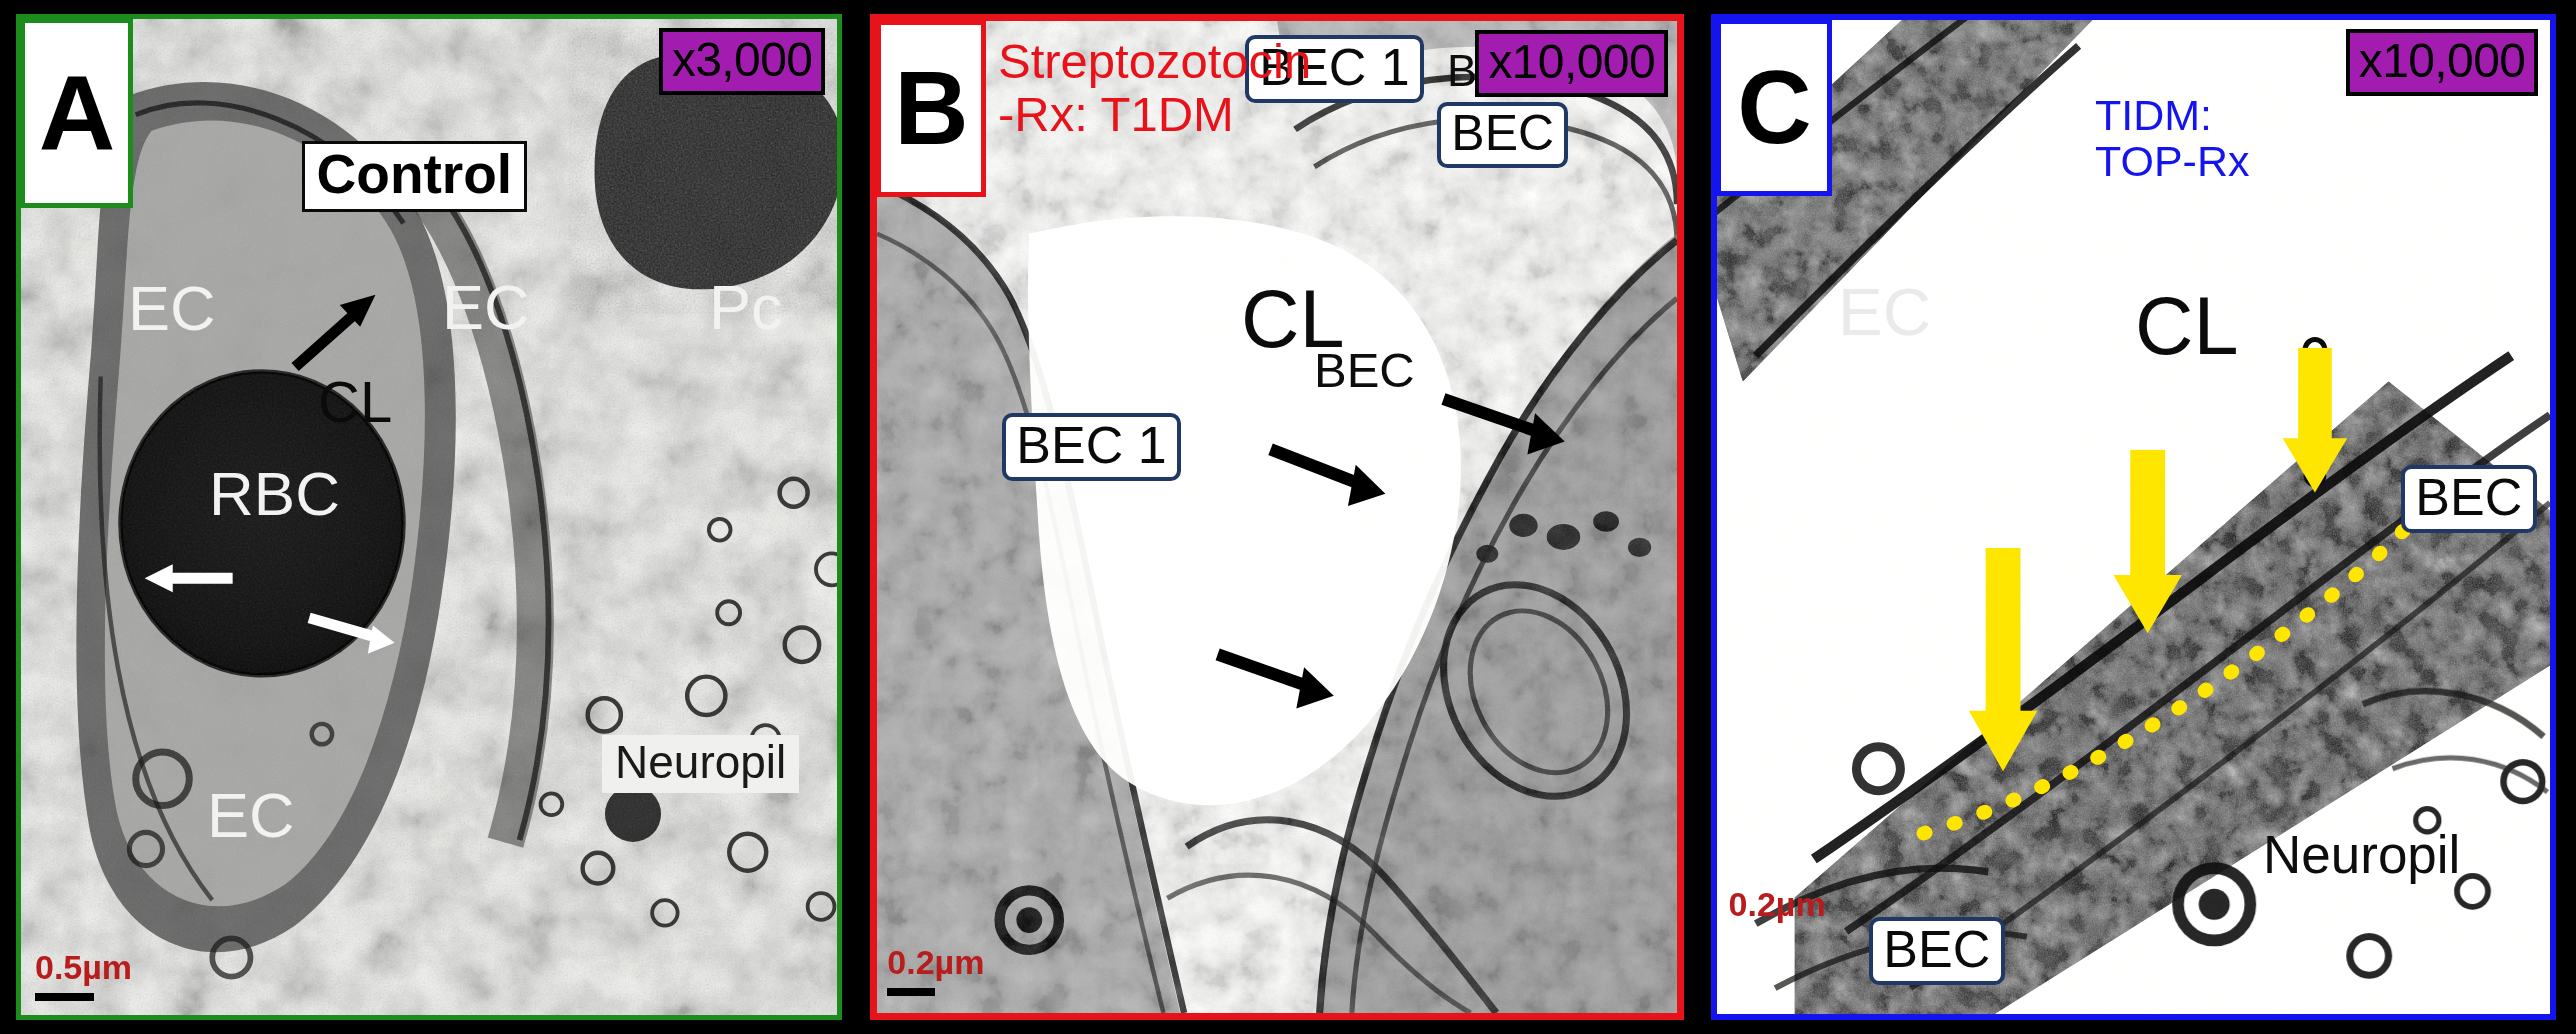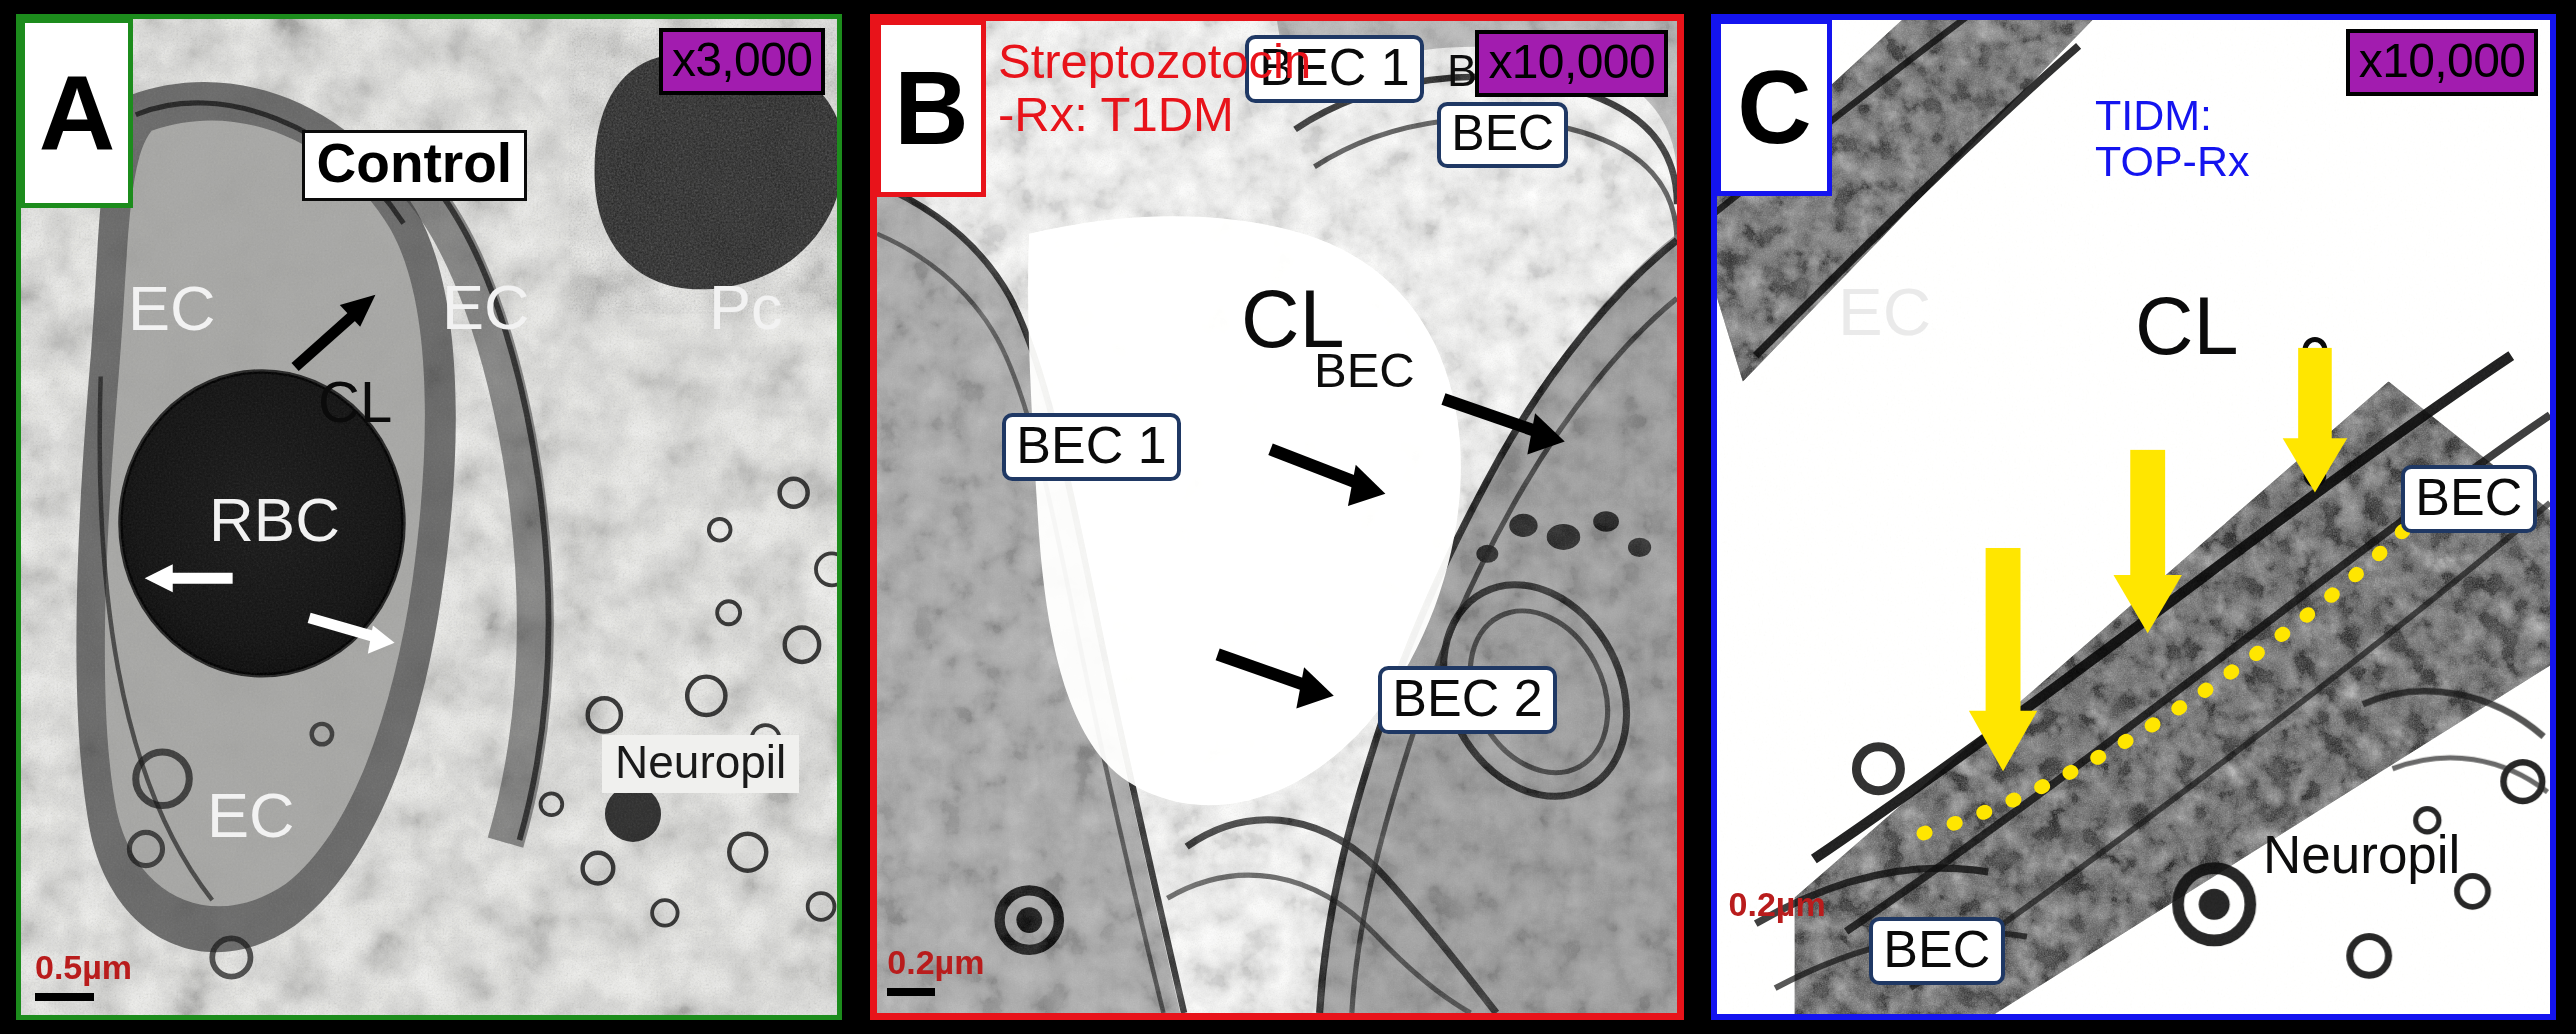--- a/index.html
+++ b/index.html
@@ -277,33 +277,33 @@
             <line x1="332" y1="876" x2="222" y2="876" stroke="#fff" stroke-width="17"></line>
             <polygon points="194,876 238,854 238,898" fill="#fff"></polygon>
           </g>
           <g>
             <line x1="452" y1="938" x2="556" y2="968" stroke="#fff" stroke-width="17"></line>
             <polygon points="586,977 544,994 552,950" fill="#fff"></polygon>
           </g>
         </svg>
       </div>
 
-      <div class="lbl lbl-boxed-black" style="left:281px; top:111px; font-size:55px;">Control</div>
+      <div class="lbl lbl-boxed-black" style="left:281px; top:122px; font-size:55px;">Control</div>
 
       <div class="lbl lbl-light" style="left:107px; top:258px; font-size:63px;">EC</div>
 
       <div class="lbl lbl-light" style="left:421px; top:257px; font-size:63px;">EC</div>
 
       <div class="lbl lbl-light" style="left:186px; top:765px; font-size:63px;">EC</div>
 
       <div class="lbl lbl-light" style="left:688px; top:257px; font-size:63px;">Pc</div>
 
       <div class="lbl lbl-plain" style="left:297px; top:354px; font-size:58px; color:#0b0b0b;">CL</div>
 
-      <div class="lbl lbl-light" style="left:188px; top:470px; font-size:62px;">RBC</div>
+      <div class="lbl lbl-light" style="left:188px; top:444px; font-size:62px;">RBC</div>
 
       <div class="lbl lbl-plate" style="left:581px; top:716px; font-size:46px;">Neuropil</div>
 
       <div class="scalebar" id="scale-a">
         <div class="sb-text">0.5µm</div>
         <div class="sb-rule"></div>
       </div>
 
       <div class="letter-badge" id="letter-a">A</div>
       <div class="mag-badge" id="mag-a">x3,000</div>
@@ -406,21 +406,20 @@
       <div class="lbl lbl-plain" style="left:570px; top:27px; font-size:45px;">BEC</div>
 
       <div class="lbl lbl-boxed-navy" style="left:560px; top:81px; font-size:50px;">BEC</div>
 
       <div class="lbl lbl-plain" style="left:364px; top:258px; font-size:81px; color:#0b0b0b;">CL</div>
 
       <div class="lbl lbl-plain" style="left:437px; top:325px; font-size:49px;">BEC</div>
 
       <div class="lbl lbl-boxed-navy" style="left:125px; top:392px; font-size:52px;">BEC 1</div>
 
-      <div class="lbl lbl-boxed-navy" style="left:501px; top:645px; font-size:52px;">BEC 2</div>
 
       <div class="scalebar" id="scale-b">
         <div class="sb-text">0.2µm</div>
         <div class="sb-rule"></div>
       </div>
 
       <div class="letter-badge" id="letter-b">B</div>
       <div class="treatment" id="treat-b">Streptozotocin
 -Rx: T1DM</div>
       <div class="mag-badge" id="mag-b">x10,000</div>

